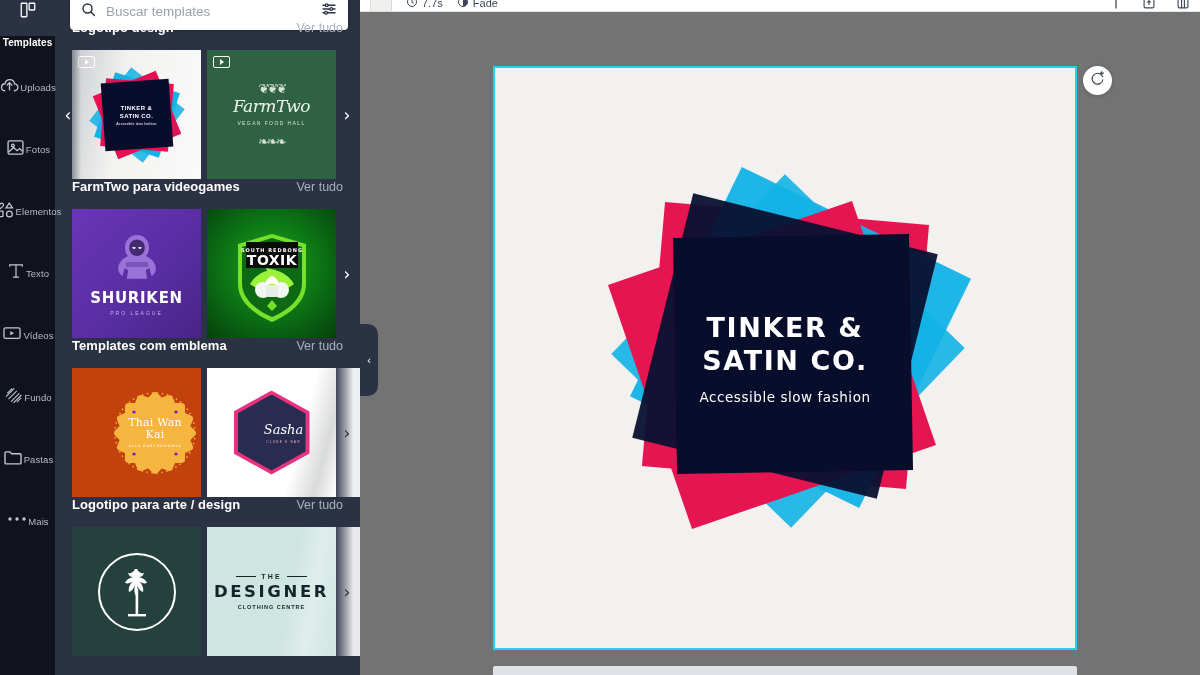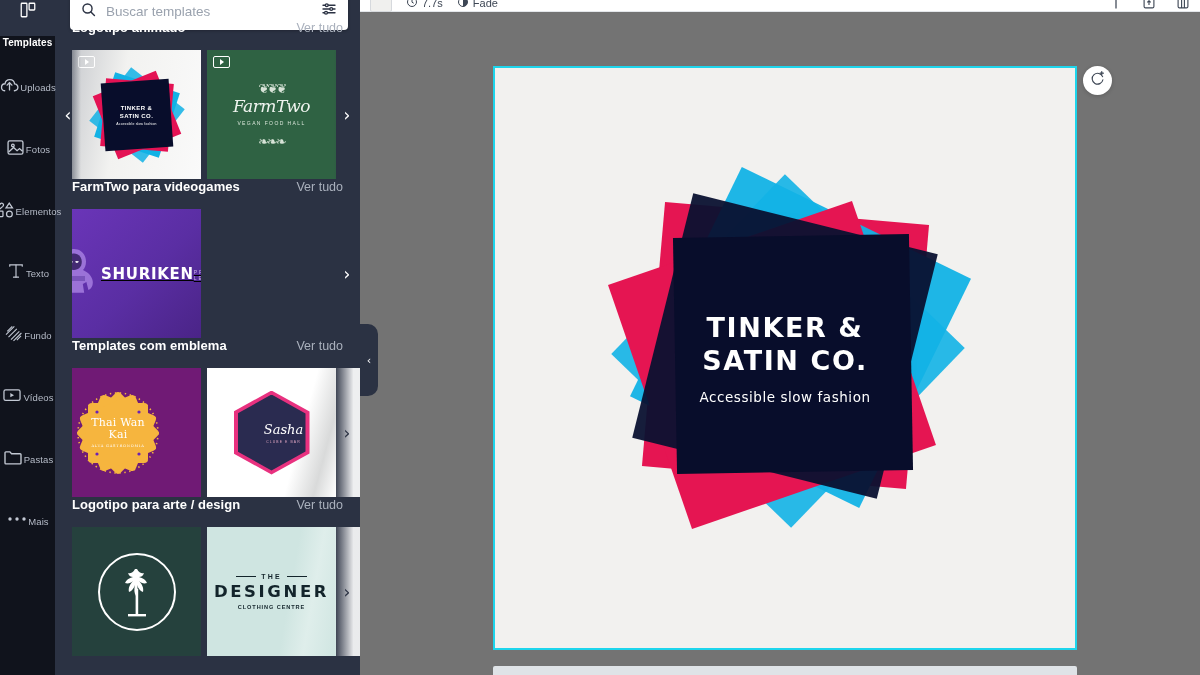--- a/index.html
+++ b/index.html
@@ -95,32 +95,32 @@
   .mini-txt .m2 { font-size:3.4px; letter-spacing:.2px; margin-top:2px; }
 
   
   .c-farm { background:#2f6243; display:flex; align-items:center; justify-content:center; flex-direction:column; }
   .farm-script { color:#eef3ee; font-family:"DejaVu Serif", serif; font-style:italic; font-size:17px; letter-spacing:-.5px;}
   .farm-sub { color:#d8e4d8; font-size:5px; letter-spacing:1.4px; margin-top:4px; }
   .leaf { color:#d7e3d7; font-size:13px; letter-spacing:-2px; font-family:"DejaVu Sans", sans-serif; }
 
   
   .c-shuriken { background: linear-gradient(135deg,#6a35b8 0%,#5a2ea3 55%,#4a2487 100%);
-    display:flex; align-items:center; justify-content:center; flex-direction:row;text-decoration:underline; }
+    display:flex; align-items:center; justify-content:center; flex-direction:column; }
   .shuri-fig { width:54px; height:56px; position:relative; }
   .shuri-name { color:#fff; font-size:15px; font-weight:bold; letter-spacing:.7px; margin-top:1px; font-family:"DejaVu Sans", sans-serif;}
   .shuri-sub { color:#c9b2ea; font-size:5px; letter-spacing:2px; margin-top:3px; }
 
   
   .c-toxik { background: radial-gradient(circle at 50% 45%, #22a81f 0%, #0d7a16 45%, #05400c 100%);
     display:flex; align-items:center; justify-content:center; }
   .toxik-shield { width:72px; height:84px; position:relative; }
 
   
-  .c-thai { background:#701a75; display:flex; align-items:center; justify-content:flex-start; }
+  .c-thai { background:#c2410c; display:flex; align-items:center; justify-content:flex-end; }
   .thai-star { width:92px; height:92px; position:relative; display:flex; align-items:center; justify-content:center; }
   .thai-txt { position:relative; z-index:3; text-align:center; color:#fff; font-family:"DejaVu Serif", serif; }
   .thai-txt .t1 { font-size:11px; line-height:12px; letter-spacing:.2px; }
   .thai-txt .t2 { font-size:3.6px; letter-spacing:.8px; margin-top:3px; color:#fff; }
 
   
   .c-sasha { background: linear-gradient(105deg,#ffffff 0%,#ffffff 68%,#d9dada 86%,#ffffff 100%);
     display:flex; align-items:center; justify-content:center; }
   .hexwrap { width:76px; height:84px; position:relative; display:flex; align-items:center; justify-content:center;padding-left:24px;}
   .hex { position:absolute; inset:0; background:#e8317f; clip-path: polygon(50% 0%,100% 25%,100% 75%,50% 100%,0% 75%,0% 25%); }
@@ -256,35 +256,35 @@
             <path d="M4.5 6.2V4.6h15v1.6"></path>
               <path d="M12 4.8v14.6"></path>
               <path d="M9 19.4h6"></path>
           </svg>
         </span>
         <span class="ri-label">Texto</span>
       </div>
 
       <div class="rail-item">
         <span class="ri-icon">
-          <svg width="21" height="20" viewBox="0 0 24 24" stroke="#c3c9d4" stroke-width="1.3">
-            <path d="M3 14 13 4M6 17 16 7M9 20 19 10M12 21.5 21.5 12M4.5 10 10.5 4M16 20.5 21 15.5"></path>
-          </svg>
-        </span>
-        <span class="ri-label">Fundo</span>
-      </div>
-
-      <div class="rail-item">
-        <span class="ri-icon">
           <svg width="22" height="20" viewBox="0 0 26 22" fill="none" stroke="#c3c9d4" stroke-width="1.5">
             <rect x="3.5" y="5" width="19" height="12.4" rx="2"></rect>
             <path d="M11 8.7v5l4.4-2.5z" fill="#c3c9d4" stroke="none"></path>
           </svg>
         </span>
         <span class="ri-label">Vídeos</span>
+      </div>
+
+      <div class="rail-item">
+        <span class="ri-icon">
+          <svg width="21" height="20" viewBox="0 0 24 24" stroke="#c3c9d4" stroke-width="1.3">
+            <path d="M3 14 13 4M6 17 16 7M9 20 19 10M12 21.5 21.5 12M4.5 10 10.5 4M16 20.5 21 15.5"></path>
+          </svg>
+        </span>
+        <span class="ri-label">Fundo</span>
       </div>
 
       <div class="rail-item">
         <span class="ri-icon">
           <svg width="22" height="20" viewBox="0 0 24 22" fill="none" stroke="#c3c9d4" stroke-width="1.5">
             <path d="M3.2 17.6V6.4a1 1 0 0 1 1-1h4.4l1.8 2h9.4a1 1 0 0 1 1 1v9.2a1 1 0 0 1-1 1H4.2a1 1 0 0 1-1-1z"></path>
           </svg>
         </span>
         <span class="ri-label">Pastas</span>
       </div>
@@ -322,21 +322,21 @@
             <circle cx="8" cy="17" r="1.9" fill="#fff"></circle>
           </svg>
         </span>
       </div>
     </div>
 
     <div class="sections">
 
       <div class="section">
         <div class="sec-head">
-          <span class="sec-title">Logotipo animado</span>
+          <span class="sec-title">Logotipo design</span>
           <span class="sec-all">Ver tudo</span>
         </div>
         <div class="carousel">
           <div class="cards">
 
             <div class="card c-tinker">
               <span class="vbadge"></span>
               <div class="mini-logo">
                 <div class="mini-sq ms-blue"></div>
                 <div class="mini-sq ms-blue2"></div>
@@ -378,20 +378,38 @@
                   <path d="M27 3c7 0 12 5.5 12 12.5 0 4-1.2 6.6-3 8.6 5 2.2 8.6 5.8 9.6 10.4.9 4.4-1 8-4.2 9.6l-2-8-3.6 2 1.4 8.6H16.8l1.4-8.6-3.6-2-2 8c-3.2-1.6-5-5.2-4.2-9.6 1-4.6 4.6-8.2 9.6-10.4-1.8-2-3-4.6-3-8.6C15 8.5 20 3 27 3z" fill="#9b72d8"></path>
                   <path d="M27 7.5c4.6 0 7.8 3.6 7.8 8.2 0 5-3.4 8.2-7.8 8.2s-7.8-3.2-7.8-8.2c0-4.6 3.2-8.2 7.8-8.2z" fill="#432a72"></path>
                   <path d="M22 15.6c1.4-.8 3-.8 4 .2-1 1.4-2.8 1.6-4-.2zM32 15.6c-1.4-.8-3-.8-4 .2 1 1.4 2.8 1.6 4-.2z" fill="#fff"></path>
                   <path d="M16 30h22v5H16z" fill="#7a54bb"></path>
                 </svg>
               </div>
               <div class="shuri-name">SHURIKEN</div>
               <div class="shuri-sub">PRO LEAGUE</div>
             </div>
 
+            <div class="card c-toxik">
+              <div class="toxik-shield">
+                <svg width="72" height="92" viewBox="0 0 72 92">
+                  <path d="M36 2 70 12v40c0 18-16 30-34 38C18 82 2 70 2 52V12z" fill="#76e02b"></path>
+                  <path d="M36 6 66 15v36c0 16-14 27-30 34C20 78 6 67 6 51V15z" fill="#0b6a13"></path>
+                  <rect x="10" y="10" width="52" height="26" fill="#0b0b0b"></rect>
+                  <text x="36" y="20" font-family="DejaVu Sans" font-size="5" font-weight="bold" fill="#fff" text-anchor="middle" letter-spacing="1">SOUTH REDBONG</text>
+                  <text x="36" y="33" font-family="DejaVu Sans" font-size="14" font-weight="bold" fill="#fff" text-anchor="middle" letter-spacing=".5">TOXIK</text>
+                  <path d="M30 36l6 14 4-12z" fill="#9cf23a"></path>
+                  <path d="M14 52c6-10 16-14 22-14s16 4 22 14c-6 5-14 7-22 7s-16-2-22-7z" fill="#9cf23a"></path>
+                  <circle cx="27" cy="58" r="8" fill="#f2f6f0"></circle>
+                  <circle cx="45" cy="58" r="8" fill="#f2f6f0"></circle>
+                  <rect x="30" y="53" width="12" height="12" rx="2" fill="#e7ece6"></rect>
+                  <path d="M29 52c1.5-5 5-8 7-8s5.5 3 7 8z" fill="#fff"></path>
+                  <path d="M36 68l-5 6 5 5 5-5z" fill="#76e02b"></path>
+                </svg>
+              </div>
+            </div>
 
           </div>
           <div class="arrow left" style="opacity:0">‹</div>
           <div class="arrow right">›</div>
         </div>
       </div>
 
       <div class="section">
         <div class="sec-head">
           <span class="sec-title">Templates com emblema</span>

